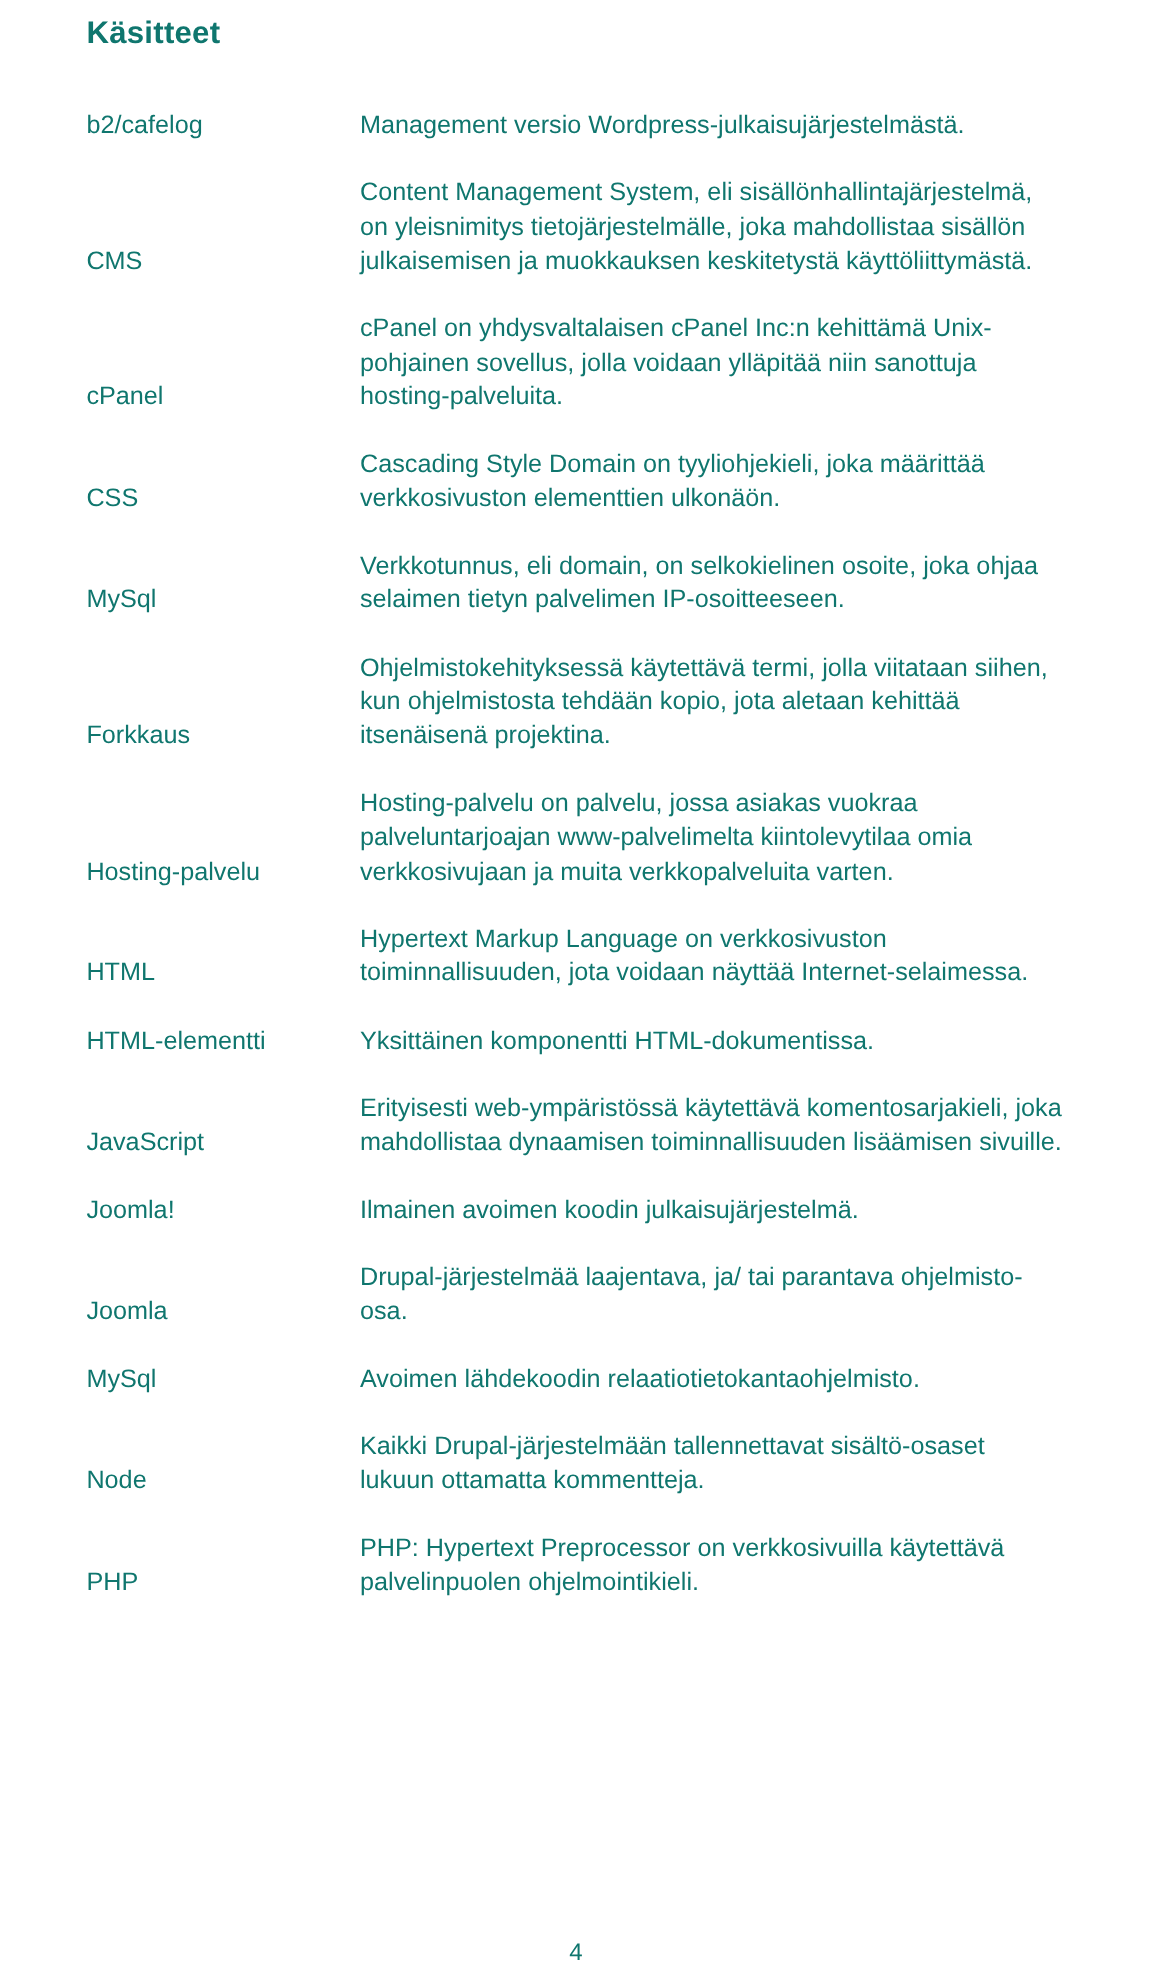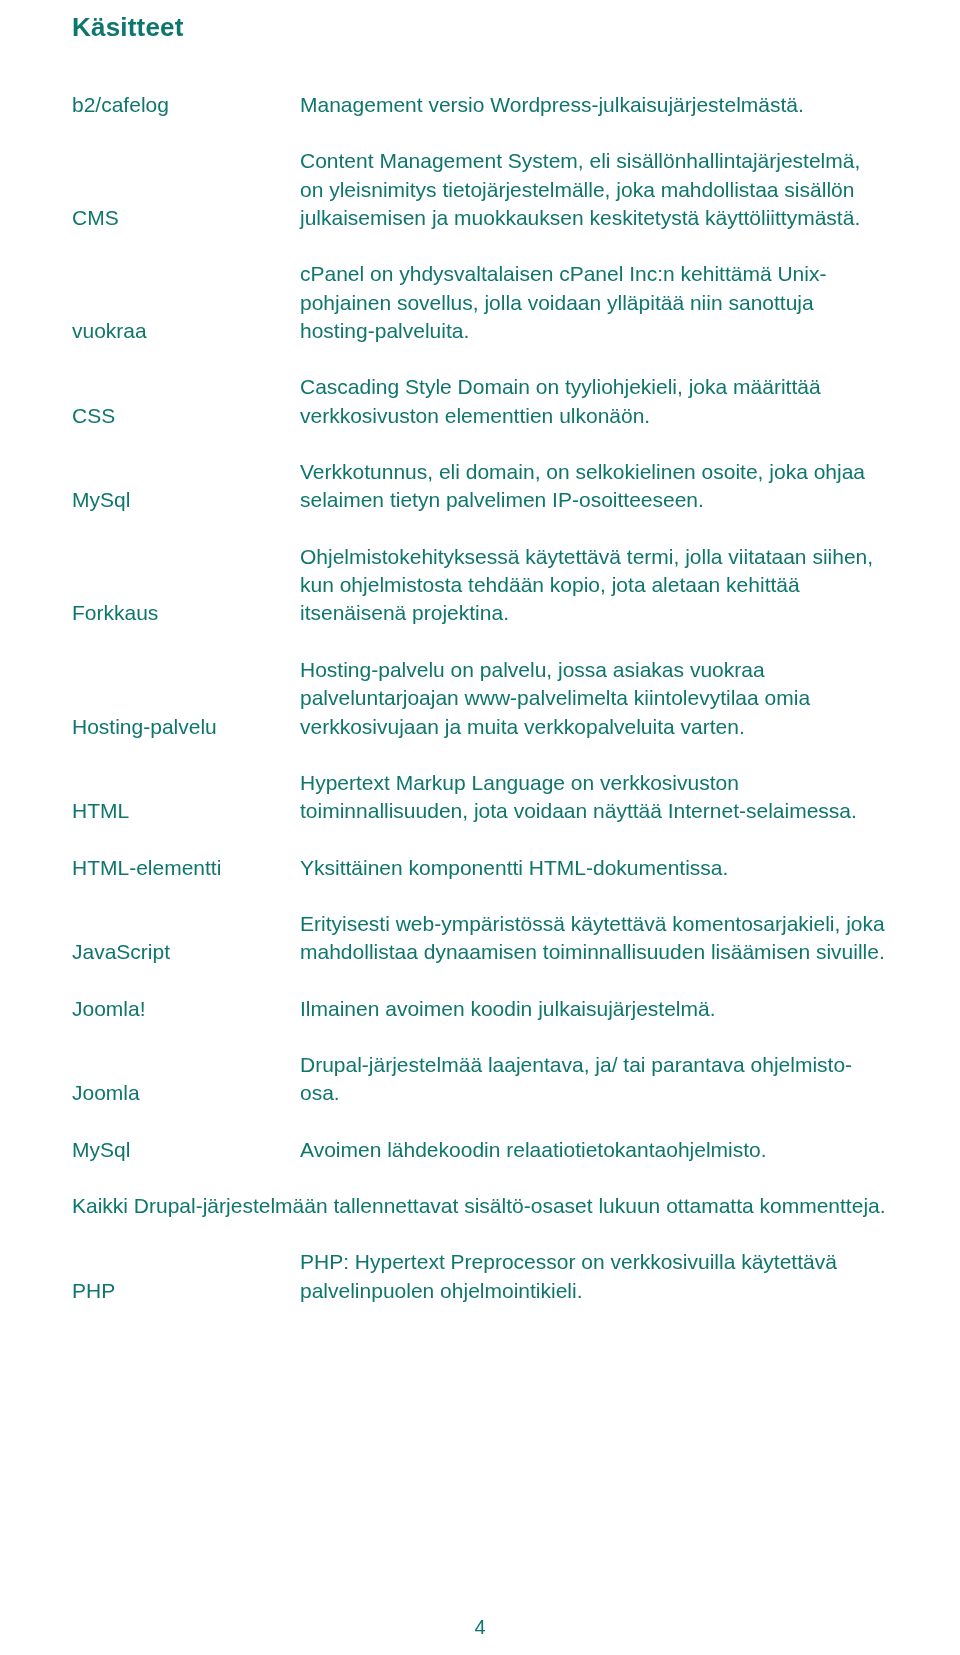--- a/index.html
+++ b/index.html
@@ -65,21 +65,21 @@
       <div class="term">b2/cafelog</div>
       <div class="def">Management versio Wordpress-julkaisujärjestelmästä.</div>
     </div>
 
     <div class="entry">
       <div class="term">CMS</div>
       <div class="def">Content Management System, eli sisällönhallintajärjestelmä, on yleisnimitys tietojärjestelmälle, joka mahdollistaa sisällön julkaisemisen ja muokkauksen keskitetystä käyttöliittymästä.</div>
     </div>
 
     <div class="entry">
-      <div class="term">vuokraa</div>
+      <div class="term">cPanel</div>
       <div class="def">cPanel on yhdysvaltalaisen cPanel Inc:n kehittämä Unix-pohjainen sovellus, jolla voidaan ylläpitää niin sanottuja hosting-palveluita.</div>
     </div>
 
     <div class="entry">
       <div class="term">CSS</div>
       <div class="def">Cascading Style Domain on tyyliohjekieli, joka määrittää verkkosivuston elementtien ulkonäön.</div>
     </div>
 
     <div class="entry">
       <div class="term">MySql</div>
@@ -120,20 +120,21 @@
       <div class="term">Joomla</div>
       <div class="def">Drupal-järjestelmää laajentava, ja/ tai parantava ohjelmisto-osa.</div>
     </div>
 
     <div class="entry">
       <div class="term">MySql</div>
       <div class="def">Avoimen lähdekoodin relaatiotietokantaohjelmisto.</div>
     </div>
 
     <div class="entry">
+      <div class="term">Node</div>
       <div class="def">Kaikki Drupal-järjestelmään tallennettavat sisältö-osaset lukuun ottamatta kommentteja.</div>
     </div>
 
     <div class="entry">
       <div class="term">PHP</div>
       <div class="def">PHP: Hypertext Preprocessor on verkkosivuilla käytettävä palvelinpuolen ohjelmointikieli.</div>
     </div>
 
   </div>
 

